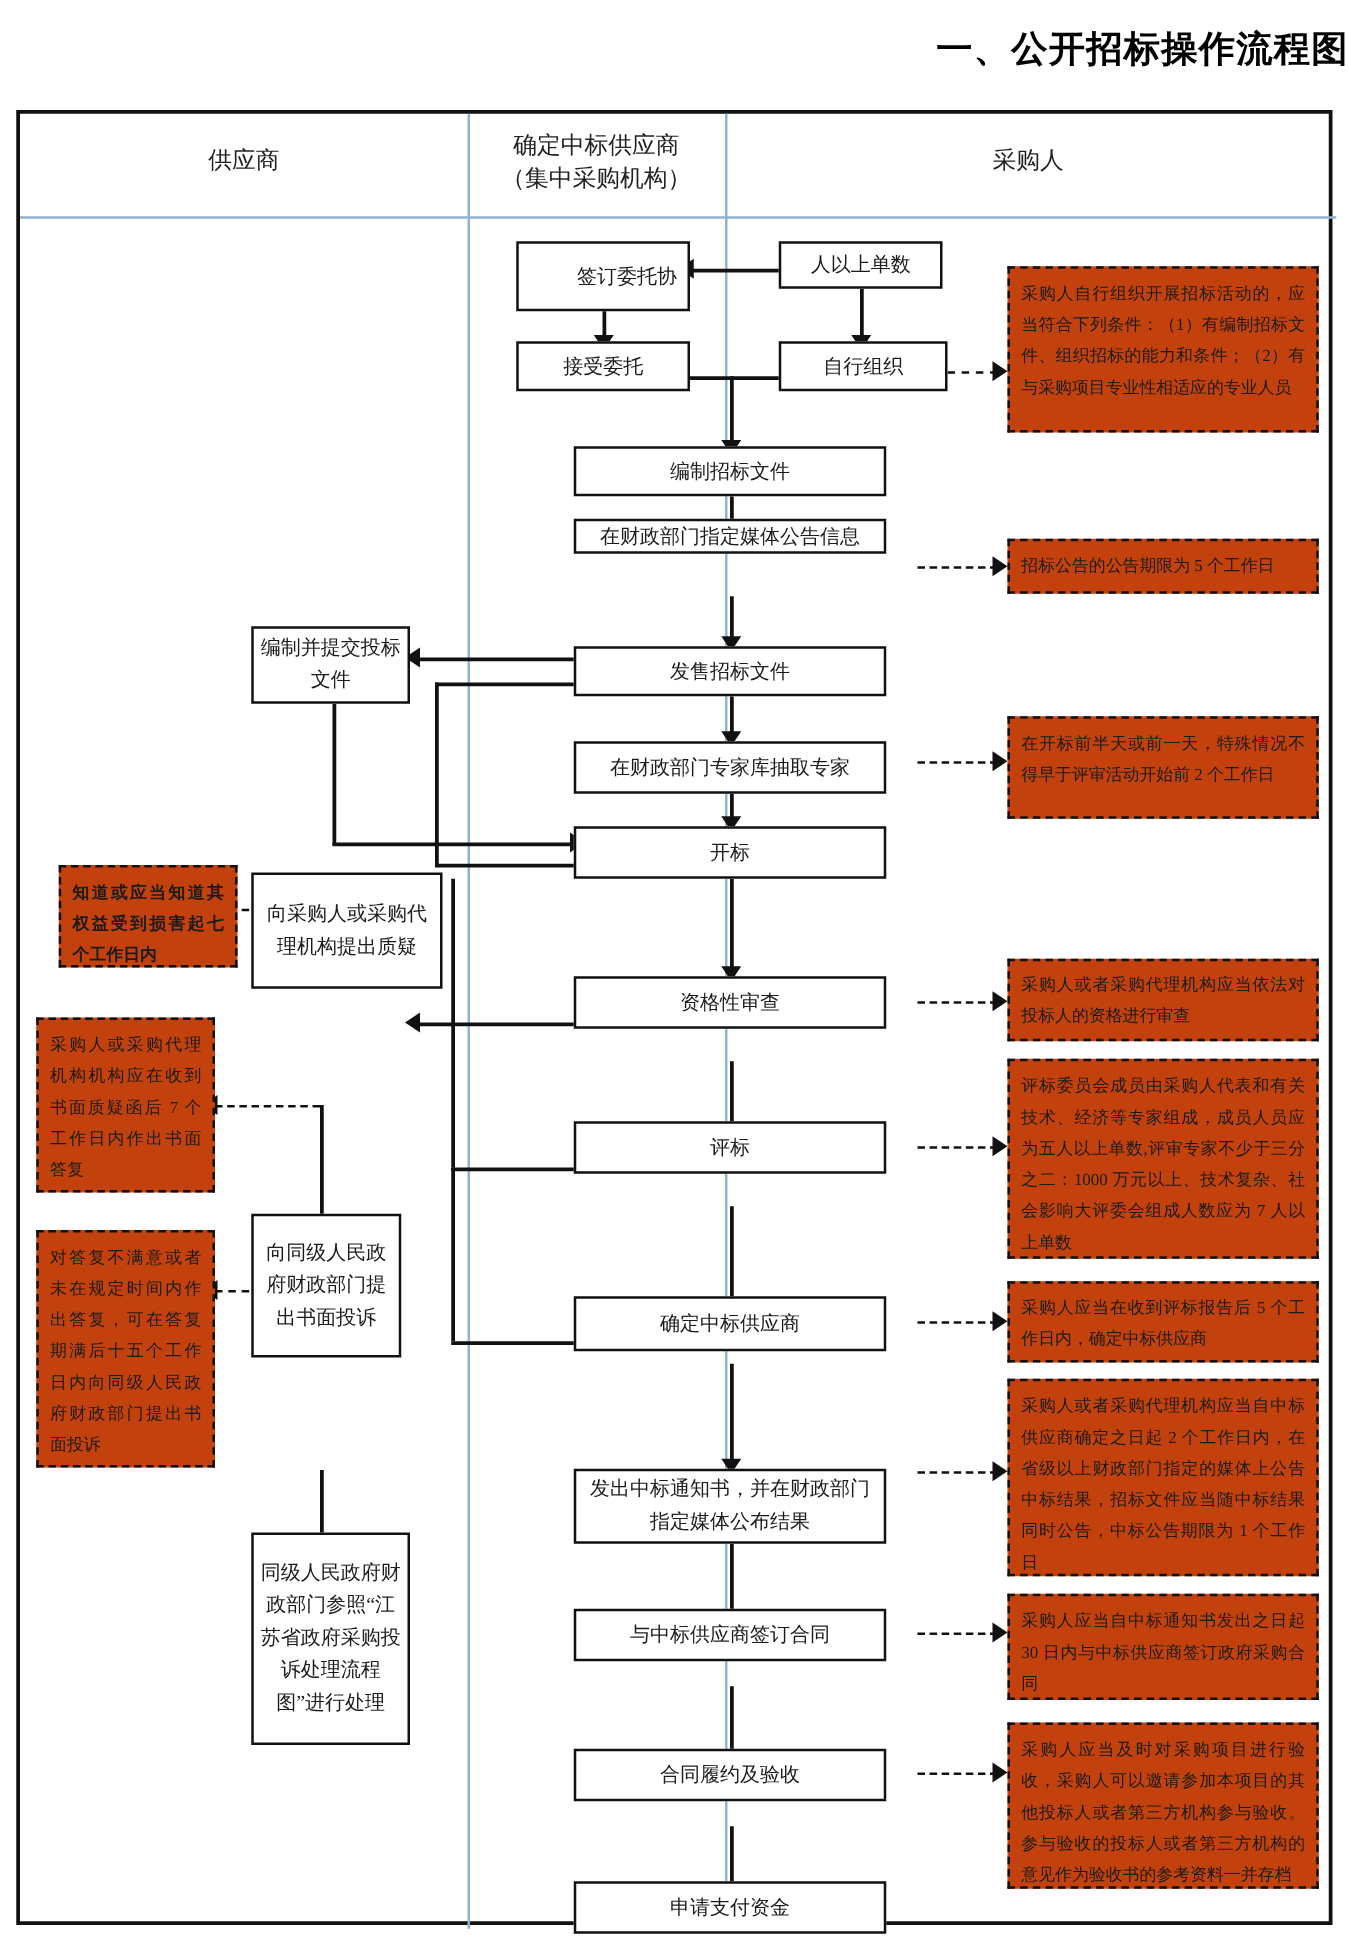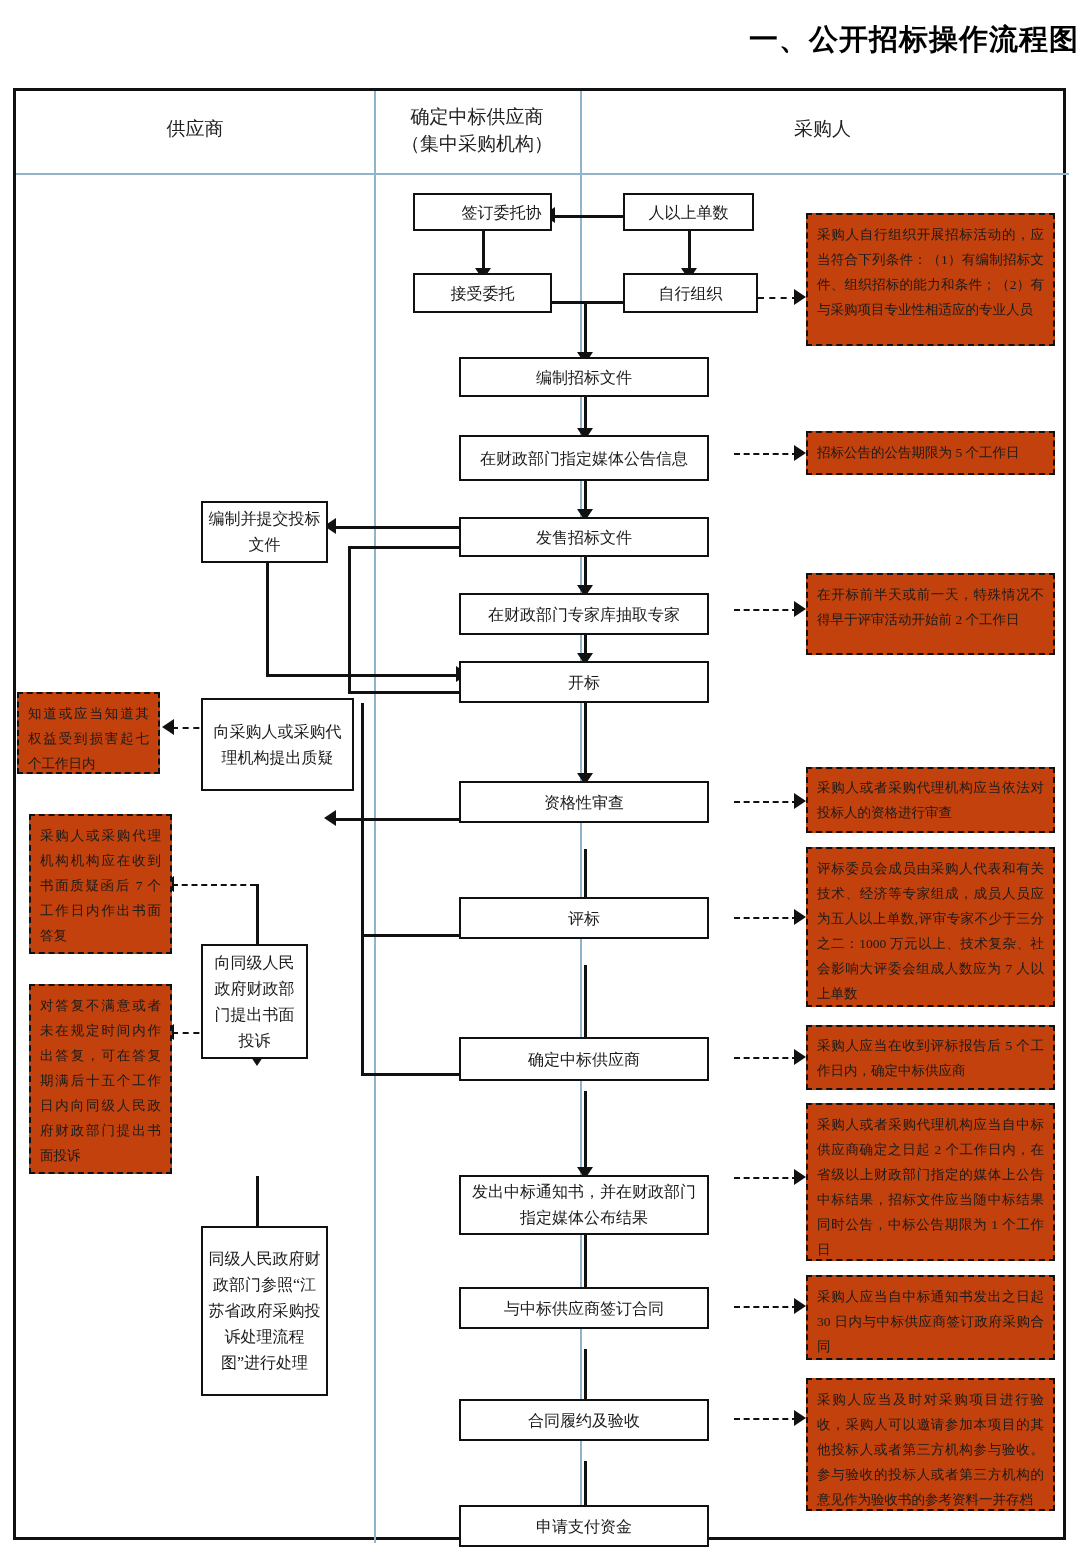--- a/index.html
+++ b/index.html
@@ -226,45 +226,45 @@
 
     <div class="dln dlh" style="left:156px;top:636px;width:38px;"></div>
     <div class="ar ar-l" style="left:146px;top:628px;"></div>
 
     <div class="dln dlh" style="left:156px;top:793px;width:84px;"></div>
     <div class="ar ar-l" style="left:146px;top:785px;"></div>
 
     <div class="dln dlh" style="left:156px;top:941px;width:38px;"></div>
     <div class="ar ar-l" style="left:146px;top:933px;"></div>
 
-    <div class="box" style="left:397px;top:102px;width:139px;height:38px;padding-left:42px;">签订委托协</div>
+    <div class="box" style="left:397px;top:102px;width:139px;height:56px;padding-left:42px;">签订委托协</div>
     <div class="box" style="left:607px;top:102px;width:131px;height:38px;">人以上单数</div>
 
     <div class="box" style="left:397px;top:182px;width:139px;height:40px;">接受委托</div>
     <div class="box" style="left:607px;top:182px;width:135px;height:40px;">自行组织</div>
 
     <div class="box" style="left:443px;top:266px;width:250px;height:40px;">编制招标文件</div>
 
-    <div class="box" style="left:443px;top:344px;width:250px;height:46px;">在财政部门指定媒体公告信息</div>
+    <div class="box" style="left:443px;top:324px;width:250px;height:28px;">在财政部门指定媒体公告信息</div>
 
     <div class="box" style="left:443px;top:426px;width:250px;height:40px;">发售招标文件</div>
 
     <div class="box tall" style="left:185px;top:410px;width:127px;height:62px;">编制并提交投标文件</div>
 
     <div class="box" style="left:443px;top:502px;width:250px;height:42px;">在财政部门专家库抽取专家</div>
 
     <div class="box" style="left:443px;top:570px;width:250px;height:42px;">开标</div>
 
     <div class="box tall" style="left:185px;top:607px;width:153px;height:93px;">向采购人或采购代理机构提出质疑</div>
 
     <div class="box" style="left:443px;top:690px;width:250px;height:42px;">资格性审查</div>
 
     <div class="box" style="left:443px;top:806px;width:250px;height:42px;">评标</div>
 
-    <div class="box tall" style="left:185px;top:853px;width:107px;height:115px;">向同级人民政府财政部门提出书面投诉</div>
+    <div class="box tall" style="left:185px;top:880px;width:120px;height:115px;">向同级人民政府财政部门提出书面投诉</div>
 
     <div class="box" style="left:443px;top:946px;width:250px;height:44px;">确定中标供应商</div>
 
     <div class="box tall" style="left:185px;top:1135px;width:127px;height:170px;">同级人民政府财政部门参照“江苏省政府采购投诉处理流程图”进行处理</div>
 
     <div class="box tall" style="left:443px;top:1084px;width:250px;height:60px;">发出中标通知书，并在财政部门指定媒体公布结果</div>
 
     <div class="box" style="left:443px;top:1196px;width:250px;height:42px;">与中标供应商签订合同</div>
 
     <div class="box" style="left:443px;top:1308px;width:250px;height:42px;">合同履约及验收</div>
@@ -282,20 +282,20 @@
     <div class="note" style="left:790px;top:756px;width:249px;height:160px;">评标委员会成员由采购人代表和有关技术、经济等专家组成，成员人员应为五人以上单数,评审专家不少于三分之二：1000 万元以上、技术复杂、社会影响大评委会组成人数应为 7 人以上单数</div>
 
     <div class="note center" style="left:790px;top:934px;width:249px;height:65px;">采购人应当在收到评标报告后 5 个工作日内，确定中标供应商</div>
 
     <div class="note" style="left:790px;top:1012px;width:249px;height:158px;">采购人或者采购代理机构应当自中标供应商确定之日起 2 个工作日内，在省级以上财政部门指定的媒体上公告中标结果，招标文件应当随中标结果同时公告，中标公告期限为 1 个工作日</div>
 
     <div class="note" style="left:790px;top:1184px;width:249px;height:85px;">采购人应当自中标通知书发出之日起 30 日内与中标供应商签订政府采购合同</div>
 
     <div class="note" style="left:790px;top:1287px;width:249px;height:133px;">采购人应当及时对采购项目进行验收，采购人可以邀请参加本项目的其他投标人或者第三方机构参与验收。参与验收的投标人或者第三方机构的意见作为验收书的参考资料一并存档</div>
 
-    <div class="note" style="left:1px;top:601px;width:143px;height:82px;">知道或应当知道其权益受到损害起七个工作日内</div>
+    <div class="note" style="left:31px;top:601px;width:143px;height:82px;font-weight:bold;">知道或应当知道其权益受到损害起七个工作日内</div>
 
     <div class="note" style="left:13px;top:723px;width:143px;height:140px;">采购人或采购代理机构机构应在收到书面质疑函后 7 个工作日内作出书面答复</div>
 
     <div class="note" style="left:13px;top:893px;width:143px;height:190px;">对答复不满意或者未在规定时间内作出答复，可在答复期满后十五个工作日内向同级人民政府财政部门提出书面投诉</div>
 
   </div>
 </div>
 
 </body></html>

